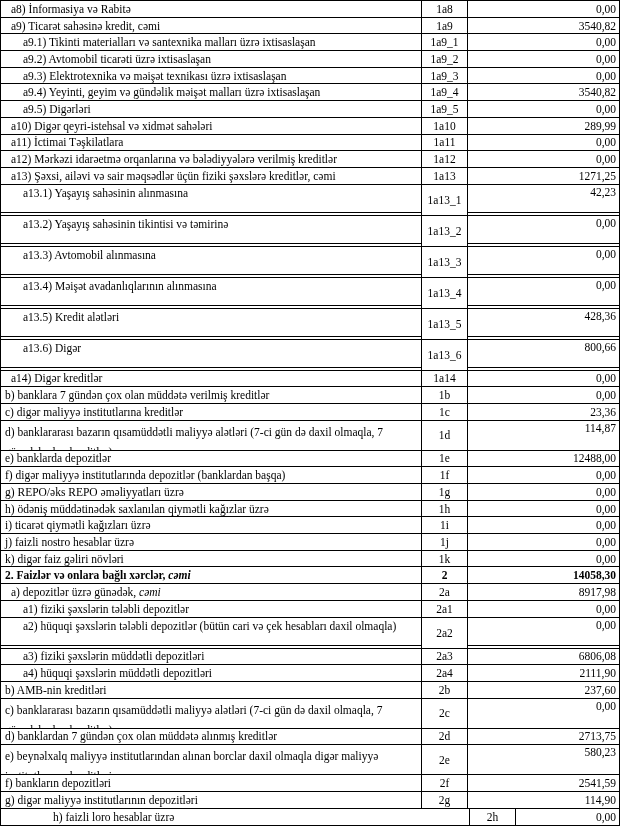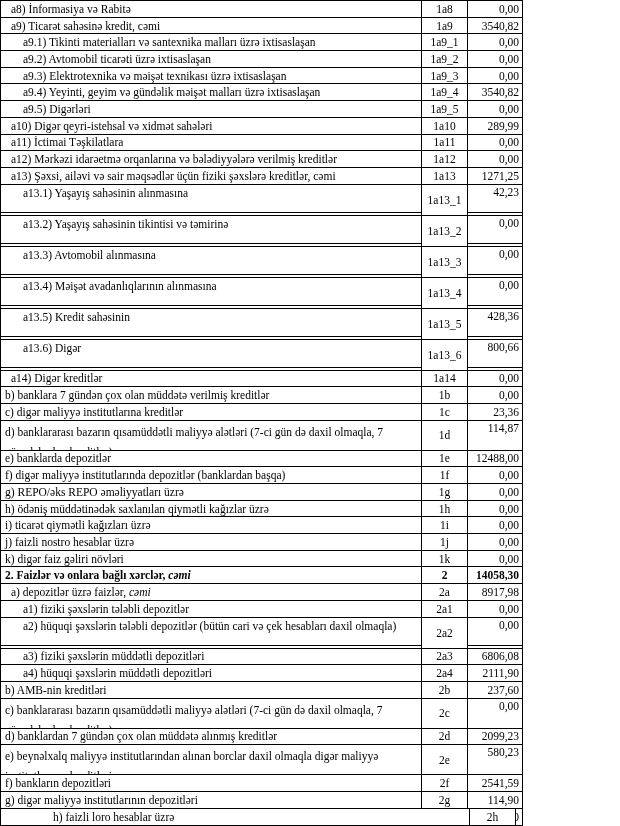--- a/index.html
+++ b/index.html
@@ -1,20 +1,20 @@
 <!DOCTYPE html>
 <html><head>
 <meta charset="utf-8">
 <style>
   * { margin:0; padding:0; box-sizing:border-box; }
   html,body { width:620px; height:826px; background:#ffffff; overflow:hidden; }
   body { font-family:"Liberation Serif", serif; color:#000; font-size:11.5px; }
 
   .report-table {
-    width:523px; height:826px;
+    width:620px; height:826px;
     border:1px solid #000;
     display:flex; flex-direction:column;
     background:#fff;
   }
 
   .row { display:flex; flex:none; border-bottom:1px solid #000; overflow:hidden; }
   .row:last-child { border-bottom:none;padding-left:48px; }
   .row.r-s { height:16.7px; }
   .row.r-m { height:30px; }
   .row.r-l { height:31px;text-align:right; }
@@ -272,21 +272,21 @@
     <div class="cell c-value">
       <div class="cmain val-main">
         <span>0,00</span>
       </div>
       <div class="gap"></div>
     </div>
   </div>
     <div class="row r-l ind2">
     <div class="cell c-label">
       <div class="cmain lbl-main">
-        <span><span>a13.5) Kredit sahəsinin</span></span>
+        <span><span>a13.5) Kredit alətləri</span></span>
       </div>
       <div class="gap"></div>
     </div>
     <div class="cell c-code">1a13_5</div>
     <div class="cell c-value">
       <div class="cmain val-main">
         <span>428,36</span>
       </div>
       <div class="gap"></div>
     </div>
@@ -482,21 +482,21 @@
     <div class="cell c-value">
       <div class="cmain val-main">
         <span>14058,30</span>
       </div>
 
     </div>
   </div>
     <div class="row r-s ind1">
     <div class="cell c-label">
       <div class="cmain lbl-main">
-        <span><span>a) depozitlər üzrə faizlər, </span><i class="it">cəmi</i></span>
+        <span><span>a) depozitlər üzrə günədək, </span><i class="it">cəmi</i></span>
       </div>
 
     </div>
     <div class="cell c-code">2a</div>
     <div class="cell c-value">
       <div class="cmain val-main">
         <span>8917,98</span>
       </div>
 
     </div>
@@ -594,21 +594,21 @@
     <div class="row r-s ind0">
     <div class="cell c-label">
       <div class="cmain lbl-main">
         <span><span>d) banklardan 7 gündən çox olan müddətə alınmış kreditlər</span></span>
       </div>
 
     </div>
     <div class="cell c-code">2d</div>
     <div class="cell c-value">
       <div class="cmain val-main">
-        <span>2099,23</span>
+        <span>2713,75</span>
       </div>
 
     </div>
   </div>
     <div class="row r-m ind0">
     <div class="cell c-label">
       <div class="cmain lbl-main">
         <span><span>e) beynəlxalq maliyyə institutlarından alınan borclar daxil olmaqla digər maliyyə institutlarının kreditləri</span></span>
       </div>
 

